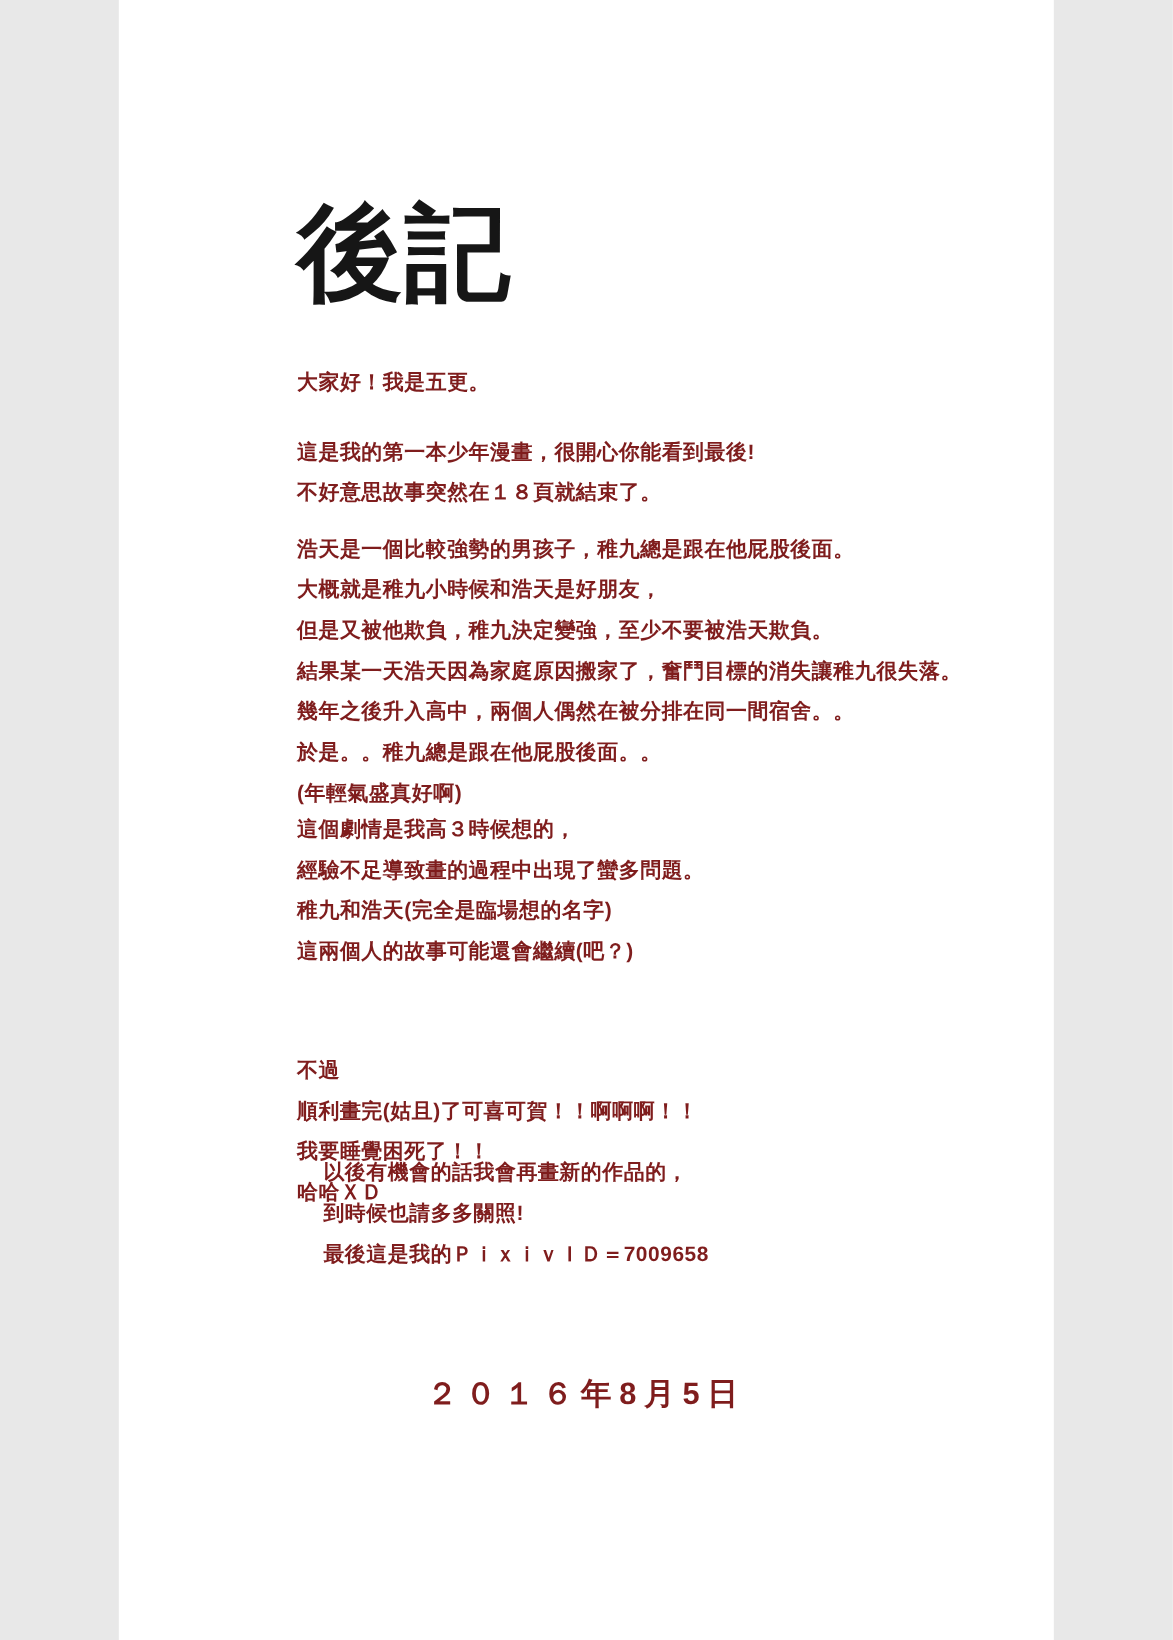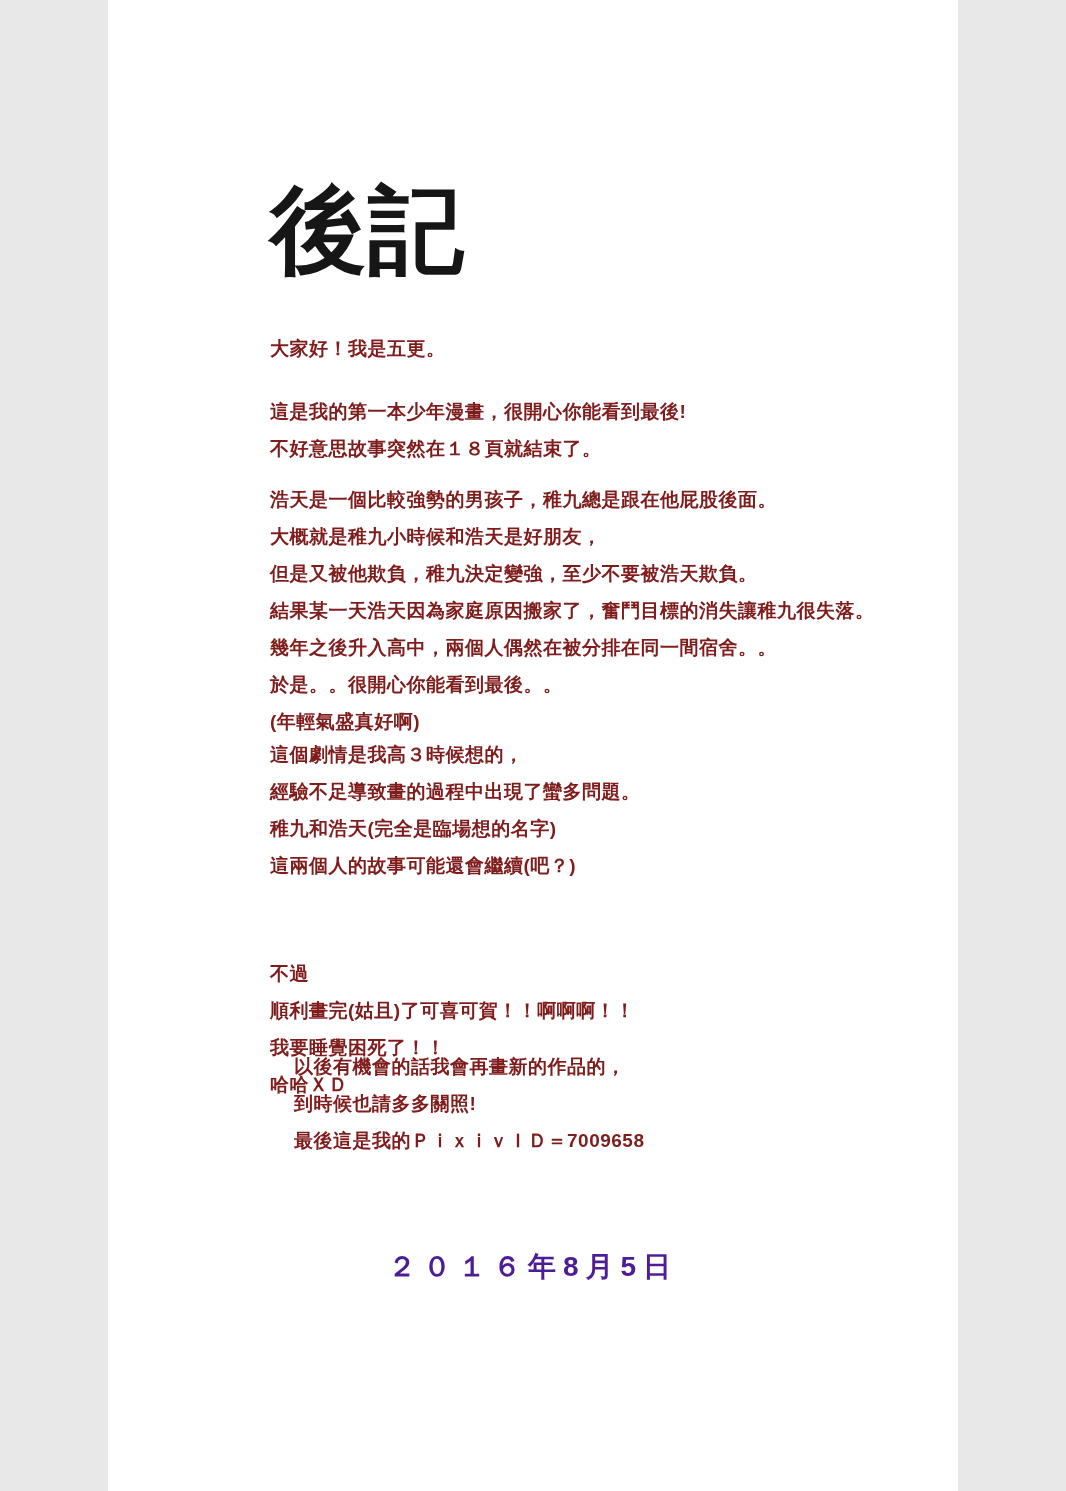--- a/index.html
+++ b/index.html
@@ -70,21 +70,21 @@
 
   .date {
     position: absolute;
     top: 1248px;
     left: 0;
     width: 100%;
     text-align: center;
     font-size: 28px;
     font-weight: 600;
     letter-spacing: 7px;
-    color: #4c1d95;
+    color: #7f1d1d;
   }
 </style>
 </head>
 <body>
 
 <div class="page">
 
   <h1 class="title">後記</h1>
 
   <figure class="qr-block">
@@ -332,21 +332,21 @@
       <div>這是我的第一本少年漫畫，很開心你能看到最後!</div>
       <div>不好意思故事突然在１８頁就結束了。</div>
     </div>
 
   <div class="para para-1">
       <div>浩天是一個比較強勢的男孩子，稚九總是跟在他屁股後面。</div>
       <div>大概就是稚九小時候和浩天是好朋友，</div>
       <div>但是又被他欺負，稚九決定變強，至少不要被浩天欺負。</div>
       <div>結果某一天浩天因為家庭原因搬家了，奮鬥目標的消失讓稚九很失落。</div>
       <div>幾年之後升入高中，兩個人偶然在被分排在同一間宿舍。。</div>
-      <div>於是。。很開心你能看到最後。。</div>
+      <div>於是。。稚九總是跟在他屁股後面。。</div>
       <div>(年輕氣盛真好啊)</div>
     </div>
 
   <div class="para para-2">
       <div>這個劇情是我高３時候想的，</div>
       <div>經驗不足導致畫的過程中出現了蠻多問題。</div>
       <div>稚九和浩天(完全是臨場想的名字)</div>
       <div>這兩個人的故事可能還會繼續(吧？)</div>
     </div>
 

